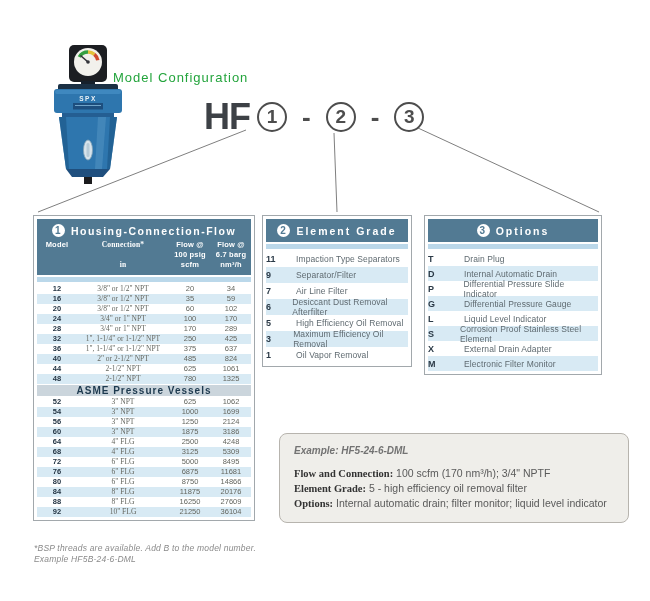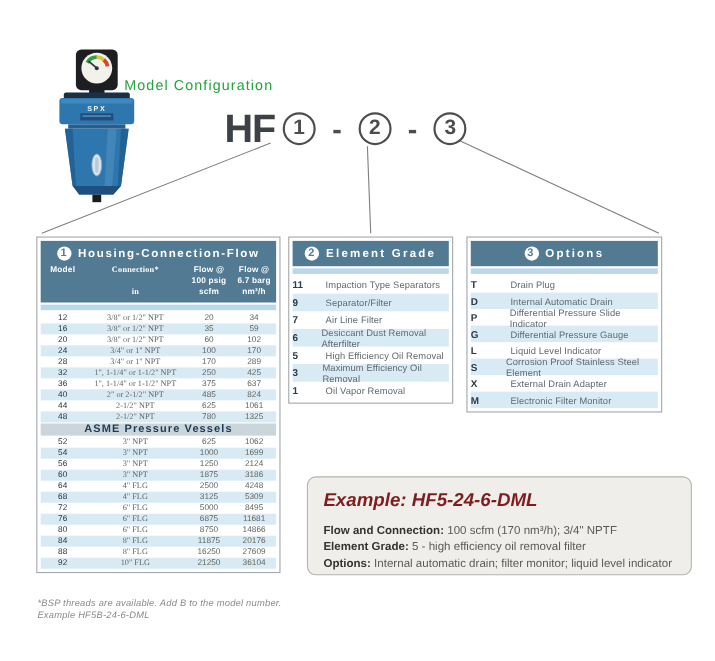--- a/index.html
+++ b/index.html
@@ -52,21 +52,21 @@
   .t1 { left: 33px; top: 215px; width: 222px; }
   .t1 .thead-bar { padding: 5px 0 3px; }
   .t1 .ttitle { margin-bottom: 3px; }
   .t1cols { display: flex; font-size: 7.5px; font-weight: bold; letter-spacing: 0.2px; padding-bottom: 2px; }
   .t1cols .col { display: flex; flex-direction: column; text-align: center; }
   .t1cols .col span { display: block; line-height: 10px; height: 10px; }
   .cw-m { width: 40px; } .cw-c { width: 92px; font-family: Liberation Serif, serif; } .cw-f1 { width: 42px; } .cw-f2 { width: 40px; }
   .t1-rows > div.t1-row { display: flex; align-items: center; height: 10px; font-size: 7.5px; color: #64665f; }
   .t1-rows > div.t1-row:nth-of-type(even) { background: #d8eaf4; }
   .t1-row span { text-align: center; line-height: 10px; }
-  .t1-row .cm { font-weight: normal; color: #233443; }
+  .t1-row .cm { font-weight: bold; color: #233443; }
   .asme {
     height: 11px; line-height: 11px; text-align: center; margin: 1px 0;
     background: #cbd5dc; color: #1e3a4f; font-size: 10px; font-weight: bold; letter-spacing: 1px;
   }
 
   
   .t2 { left: 262px; top: 215px; width: 150px; }
   .t2 .thead-bar, .t3 .thead-bar { padding: 5px 0; }
   .t2 .ttitle, .t3 .ttitle { letter-spacing: 2px; }
   .t-rows > div.trow { display: flex; align-items: center; }
@@ -80,23 +80,23 @@
 
   
   .t3 { left: 424px; top: 215px; width: 178px; }
 
   
   .example {
     position: absolute; left: 279px; top: 433px; width: 350px; height: 90px;
     background: #efeeea; border: 1px solid #b7b4ae; border-radius: 8px;
     padding: 11px 14px;
   }
-  .ex-title { font-size: 17px; font-weight: bold; font-style: italic; color: #7f1d1d; margin-bottom: 10px; }
+  .ex-title { font-size: 10px; font-weight: bold; font-style: italic; color: #737373; margin-bottom: 10px; }
   .ex-line { font-size: 10.5px; line-height: 15px; color: #5a5a5a; }
-  .ex-label { font-weight: bold; color: #333333; }
+  .ex-label { font-weight: bold; color: #333333; font-family: Liberation Serif, serif; }
 
   
   .footnote {
     position: absolute; left: 34px; top: 520px; width: 240px;
     font-size: 8.5px; font-style: italic; color: #8a8a8a; line-height: 11px; letter-spacing: 0.2px; margin-top: 23px;
   }
 </style>
 </head>
 <body>
 

